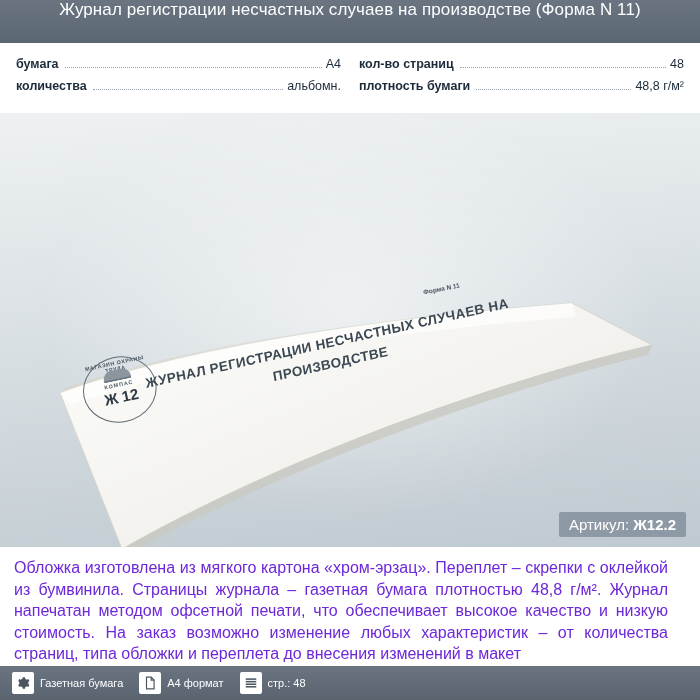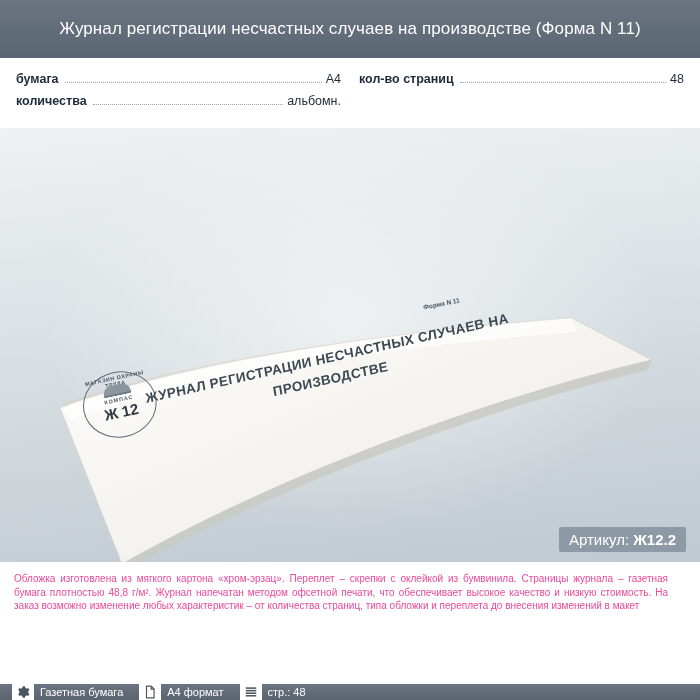--- a/index.html
+++ b/index.html
@@ -11,25 +11,25 @@
     overflow: hidden;
   }
   .page {
     position: relative;
     width: 700px; height: 700px;
     background: #ffffff;
   }
 
   
   .header {
-    height: 58px;
+    height: 43px;
     background: #5f6b78;
     background: linear-gradient(180deg, #6a7581 0%, #5b6673 100%);
     display: flex;
-    align-items: center;
+    align-items: flex-start;
     justify-content: center;
     padding: 0 4px;
   }
   .header-title {
     color: #ffffff;
     font-size: 17px;
     font-weight: normal;
     text-align: center;
     letter-spacing: 0.1px;
     line-height: 1.2;
@@ -156,33 +156,33 @@
     color: #ffffff;
     font-size: 15px;
     padding: 4px 10px;
     border-radius: 2px;
   }
   .art-badge b { color: #ffffff; }
 
   
   .description {
     padding: 10px 32px 8px 14px;
-    font-size: 10px;
+    font-size: 16px;
     line-height: 1.35;
-    color: #ec4899;
+    color: #6d28d9;
     text-align: justify;
   }
   .description p { margin: 0; }
 
   
   .footer {
     position: absolute;
     left: 0; bottom: 0;
     width: 700px;
-    height: 16px;
+    height: 34px;
     background: linear-gradient(180deg, #6a7581 0%, #59646f 100%);
     display: flex;
     align-items: center;
     padding: 0 8px;
     gap: 4px;
   }
   .fitem {
     display: flex;
     align-items: center;
     gap: 6px;
@@ -224,20 +224,25 @@
         <span class="spec-label">количества</span>
         <span class="spec-dots"></span>
         <span class="spec-value">альбомн.</span>
       </div>
     </div>
     <div class="spec-col">
       <div class="spec-row">
         <span class="spec-label">кол-во страниц</span>
         <span class="spec-dots"></span>
         <span class="spec-value">48</span>
+      </div>
+      <div class="spec-row">
+        <span class="spec-label">плотность бумаги</span>
+        <span class="spec-dots"></span>
+        <span class="spec-value">48,8 г/м²</span>
       </div>
     </div>
   </div>
 
   <div class="photo">
     <div class="photo-vignette"></div>
 
     <div class="book">
       <svg width="610" height="330" viewBox="0 0 610 330" xmlns="http://www.w3.org/2000/svg">
         <defs>

